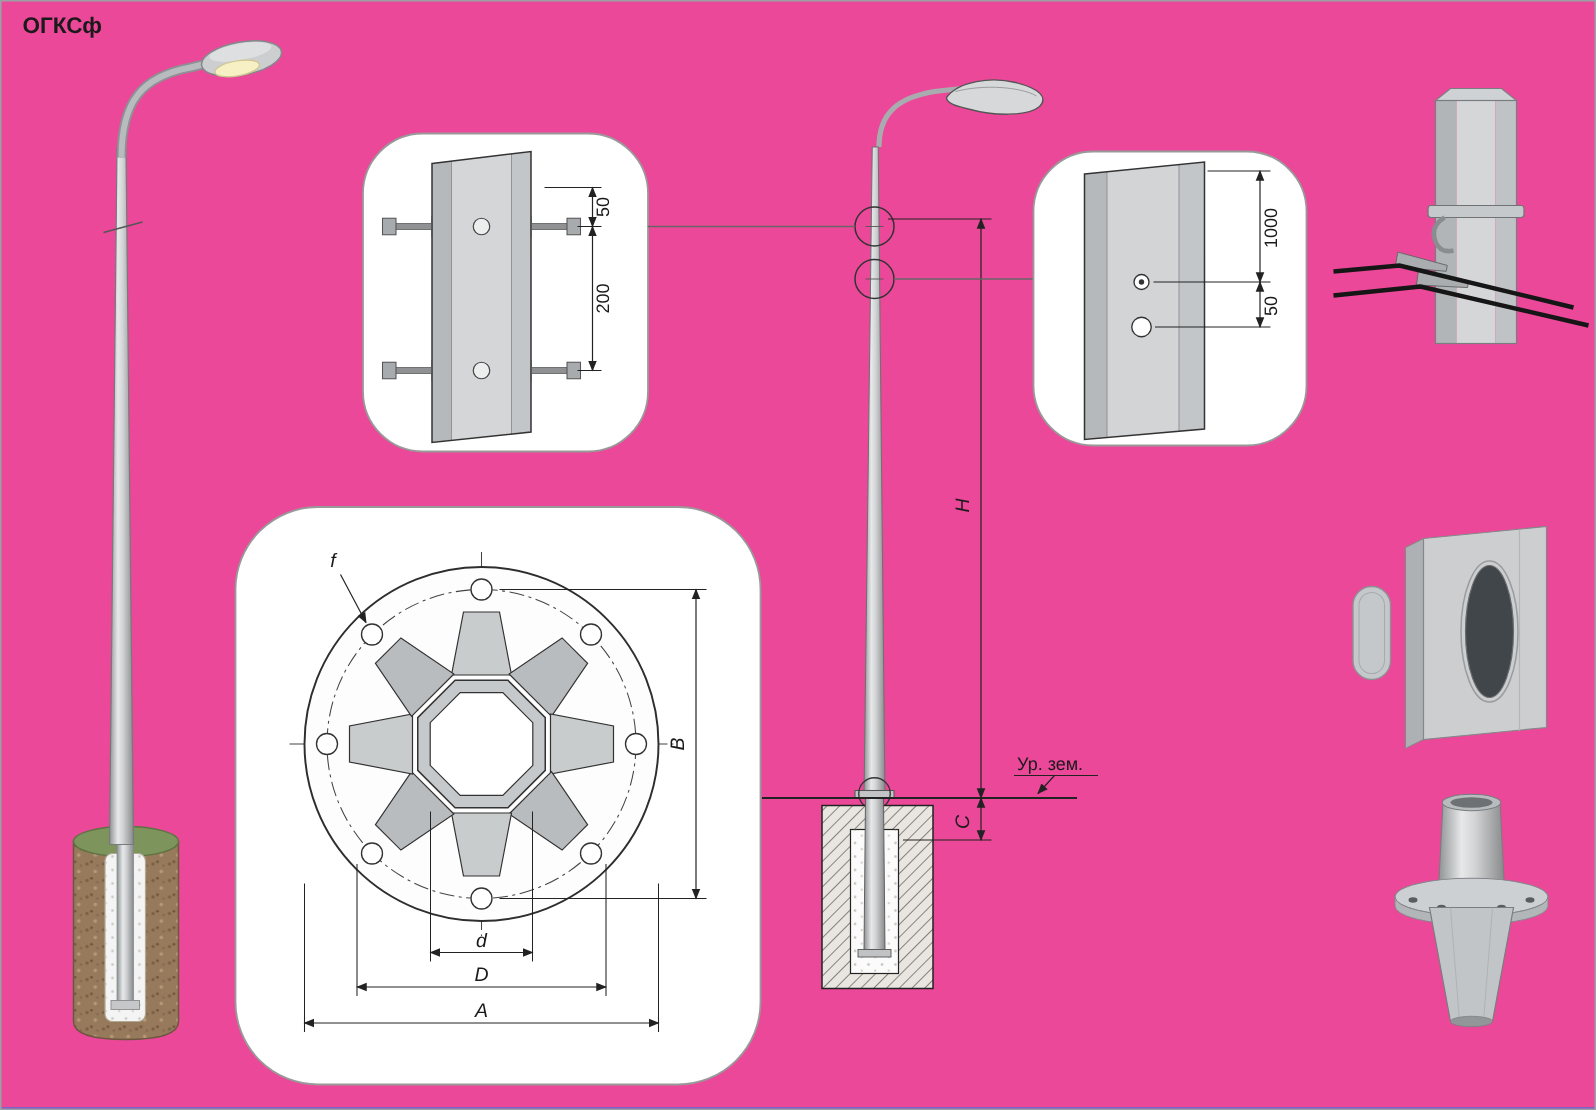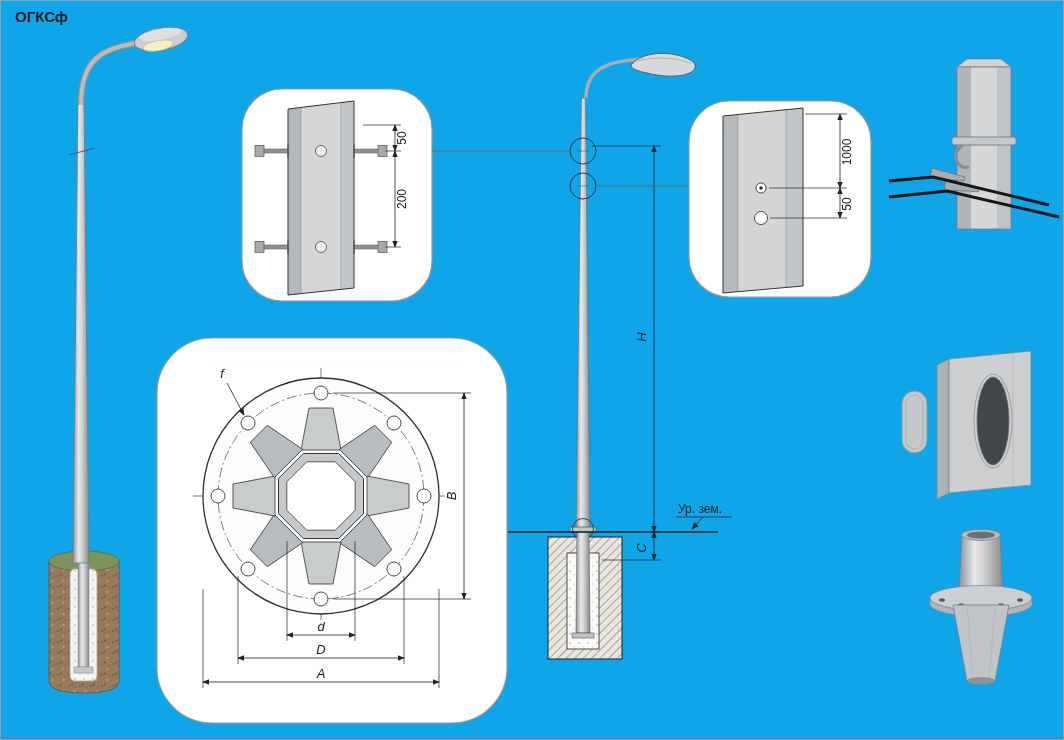--- a/index.html
+++ b/index.html
@@ -1,17 +1,17 @@
 <!DOCTYPE html>
 <html><head>
 <meta charset="utf-8">
 <style>
   html,body{margin:0;padding:0;background:#ffffff;}
   body{width:1064px;height:740px;font-family:"Liberation Sans",sans-serif;}
-  .frame{position:relative;width:1064px;height:740px;border:1px solid #9aa0a6;box-sizing:border-box;background:#0ea5e9;overflow:hidden;}
+  .frame{position:relative;width:1064px;height:740px;border:1px solid #9aa0a6;box-sizing:border-box;background:#ec4899;overflow:hidden;}
   svg{display:block;}
   text{font-family:"Liberation Sans",sans-serif;fill:#1a1a1a;}
   .dim-num{font-size:12px;}
   .dim-letter{font-size:13px;font-style:italic;}
   .thin{stroke:#222;stroke-width:0.8;fill:none;}
   .ext{stroke:#222;stroke-width:0.7;fill:none;}
   .outline{stroke:#333;stroke-width:1;fill:none;}
 </style>
 </head>
 <body>

